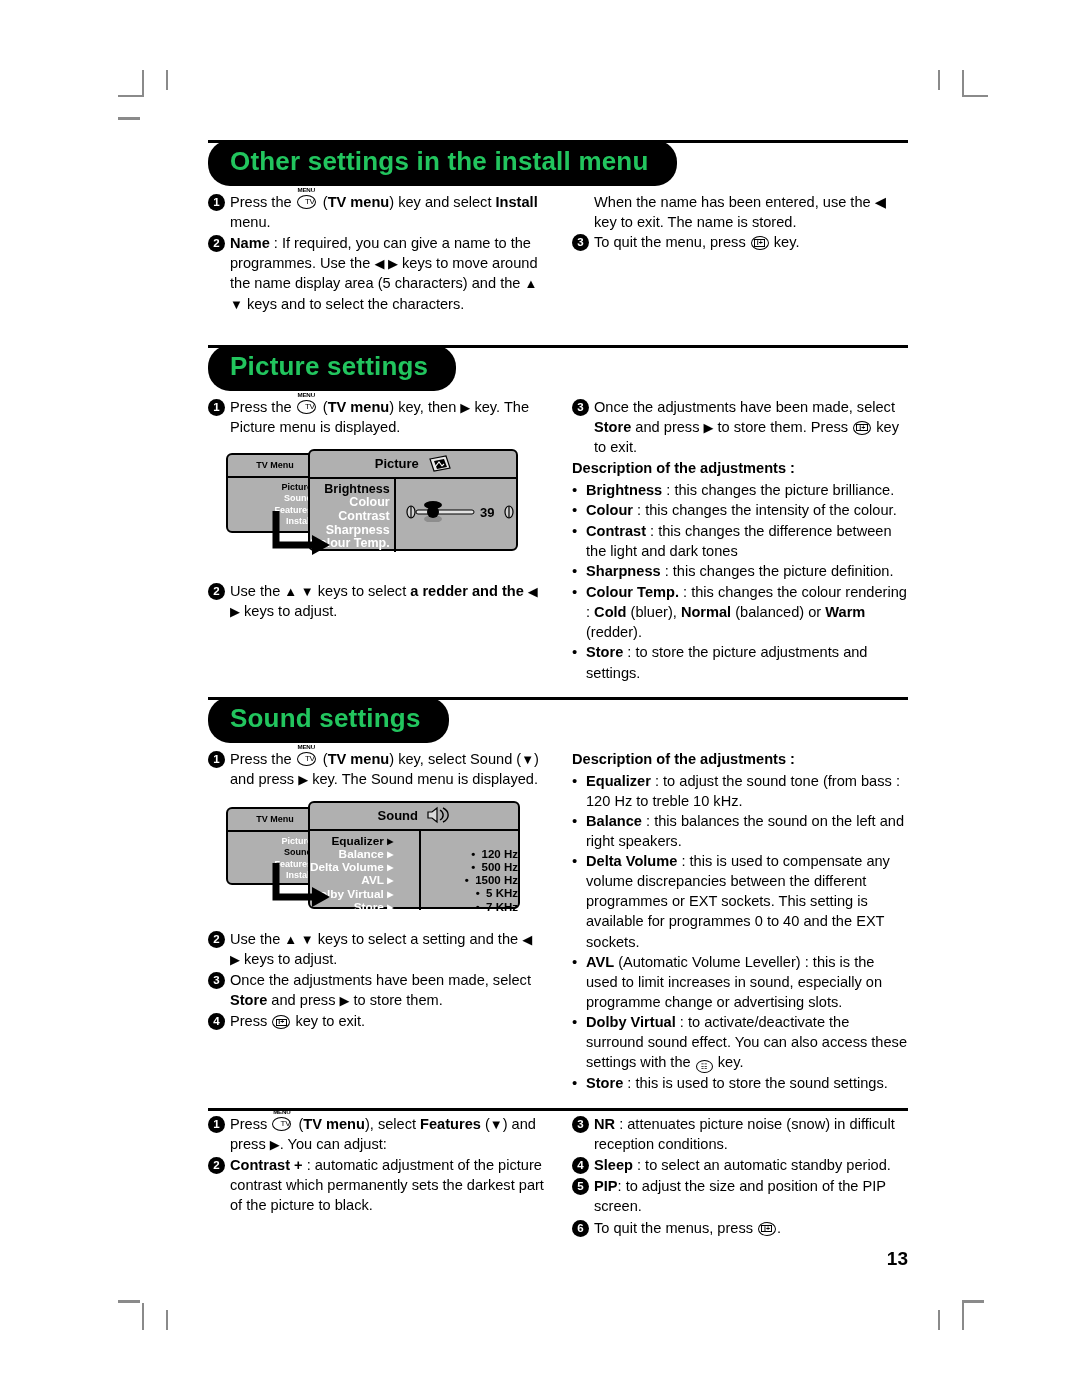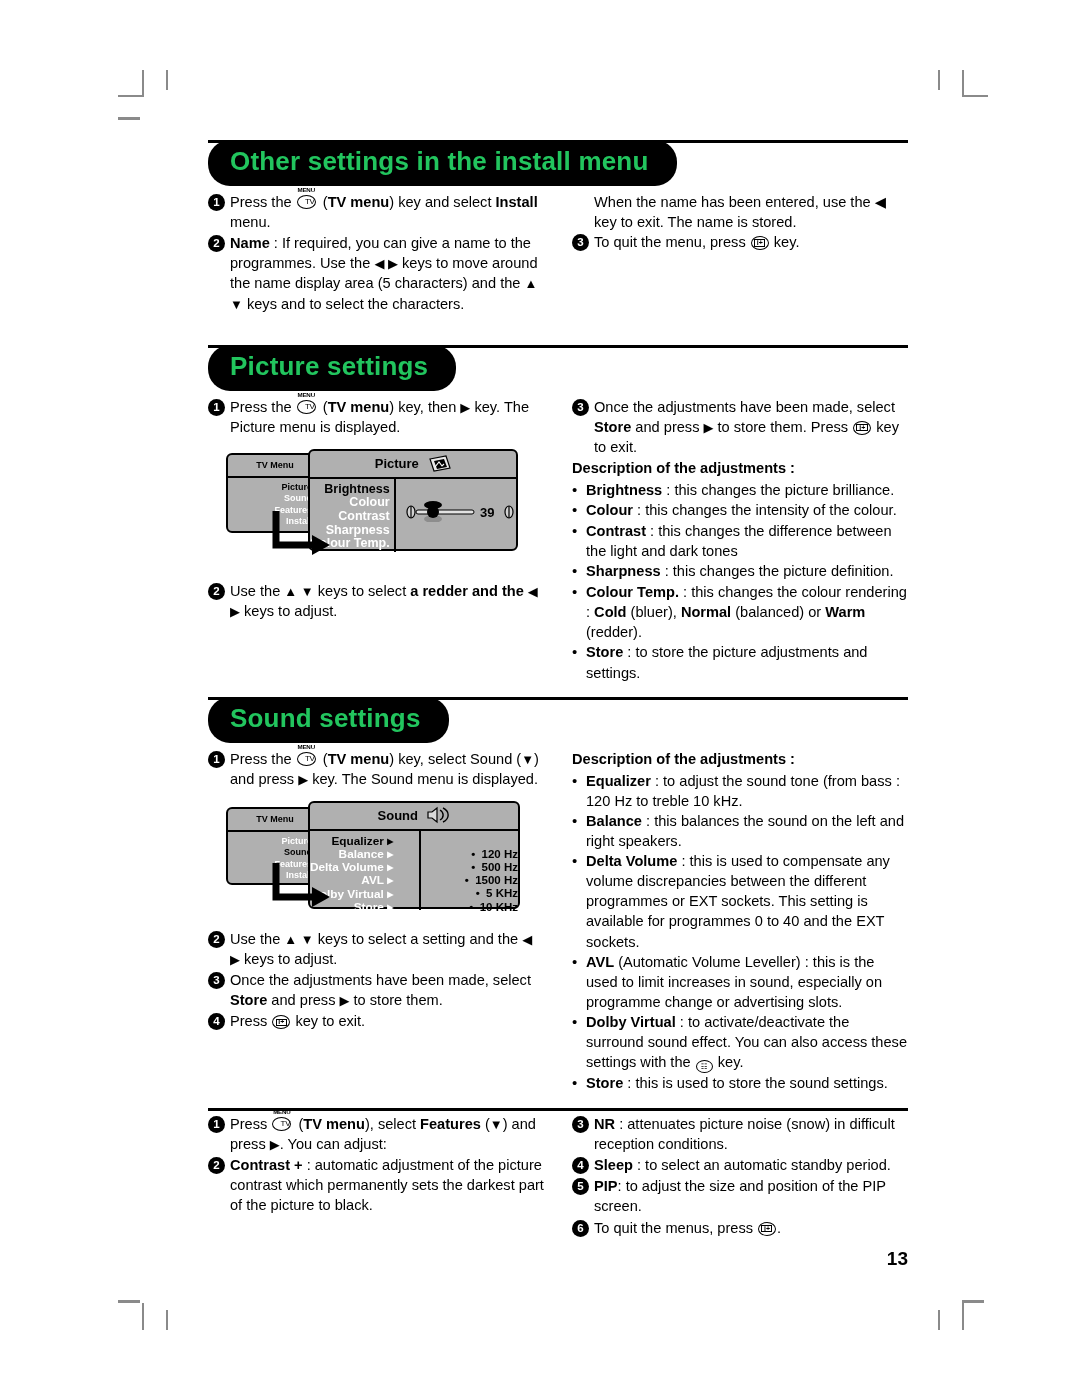--- a/index.html
+++ b/index.html
@@ -530,21 +530,21 @@
               <div><span>AVL</span> <span>▸</span></div>
               <div><span>Dolby Virtual</span> <span>▸</span></div>
               <div><span>Store</span> <span>▸</span></div>
             </div>
             <div class="osd-divider"></div>
             <div class="vals">
               <div class="v"><span>•</span>&nbsp;&nbsp;<span>120 Hz</span></div>
               <div class="v"><span>•</span>&nbsp;&nbsp;<span>500 Hz</span></div>
               <div class="v"><span>•</span>&nbsp;&nbsp;<span>1500 Hz</span></div>
               <div class="v"><span>•</span>&nbsp;&nbsp;<span>5 KHz</span></div>
-              <div class="v"><span>•</span>&nbsp;&nbsp;<span>10 KHz</span></div>
+              <div class="v"><span>•</span>&nbsp;&nbsp;<span>7 KHz</span></div>
             </div>
           </div>
         </div>
       </div>
 
       <div class="step">
         <div class="num">2</div>
         <div class="txt">Use the <span class="arr">▲ ▼</span> keys to select a setting and the <span class="arr">◀ ▶</span> keys to adjust.</div>
       </div>
       <div class="step">

